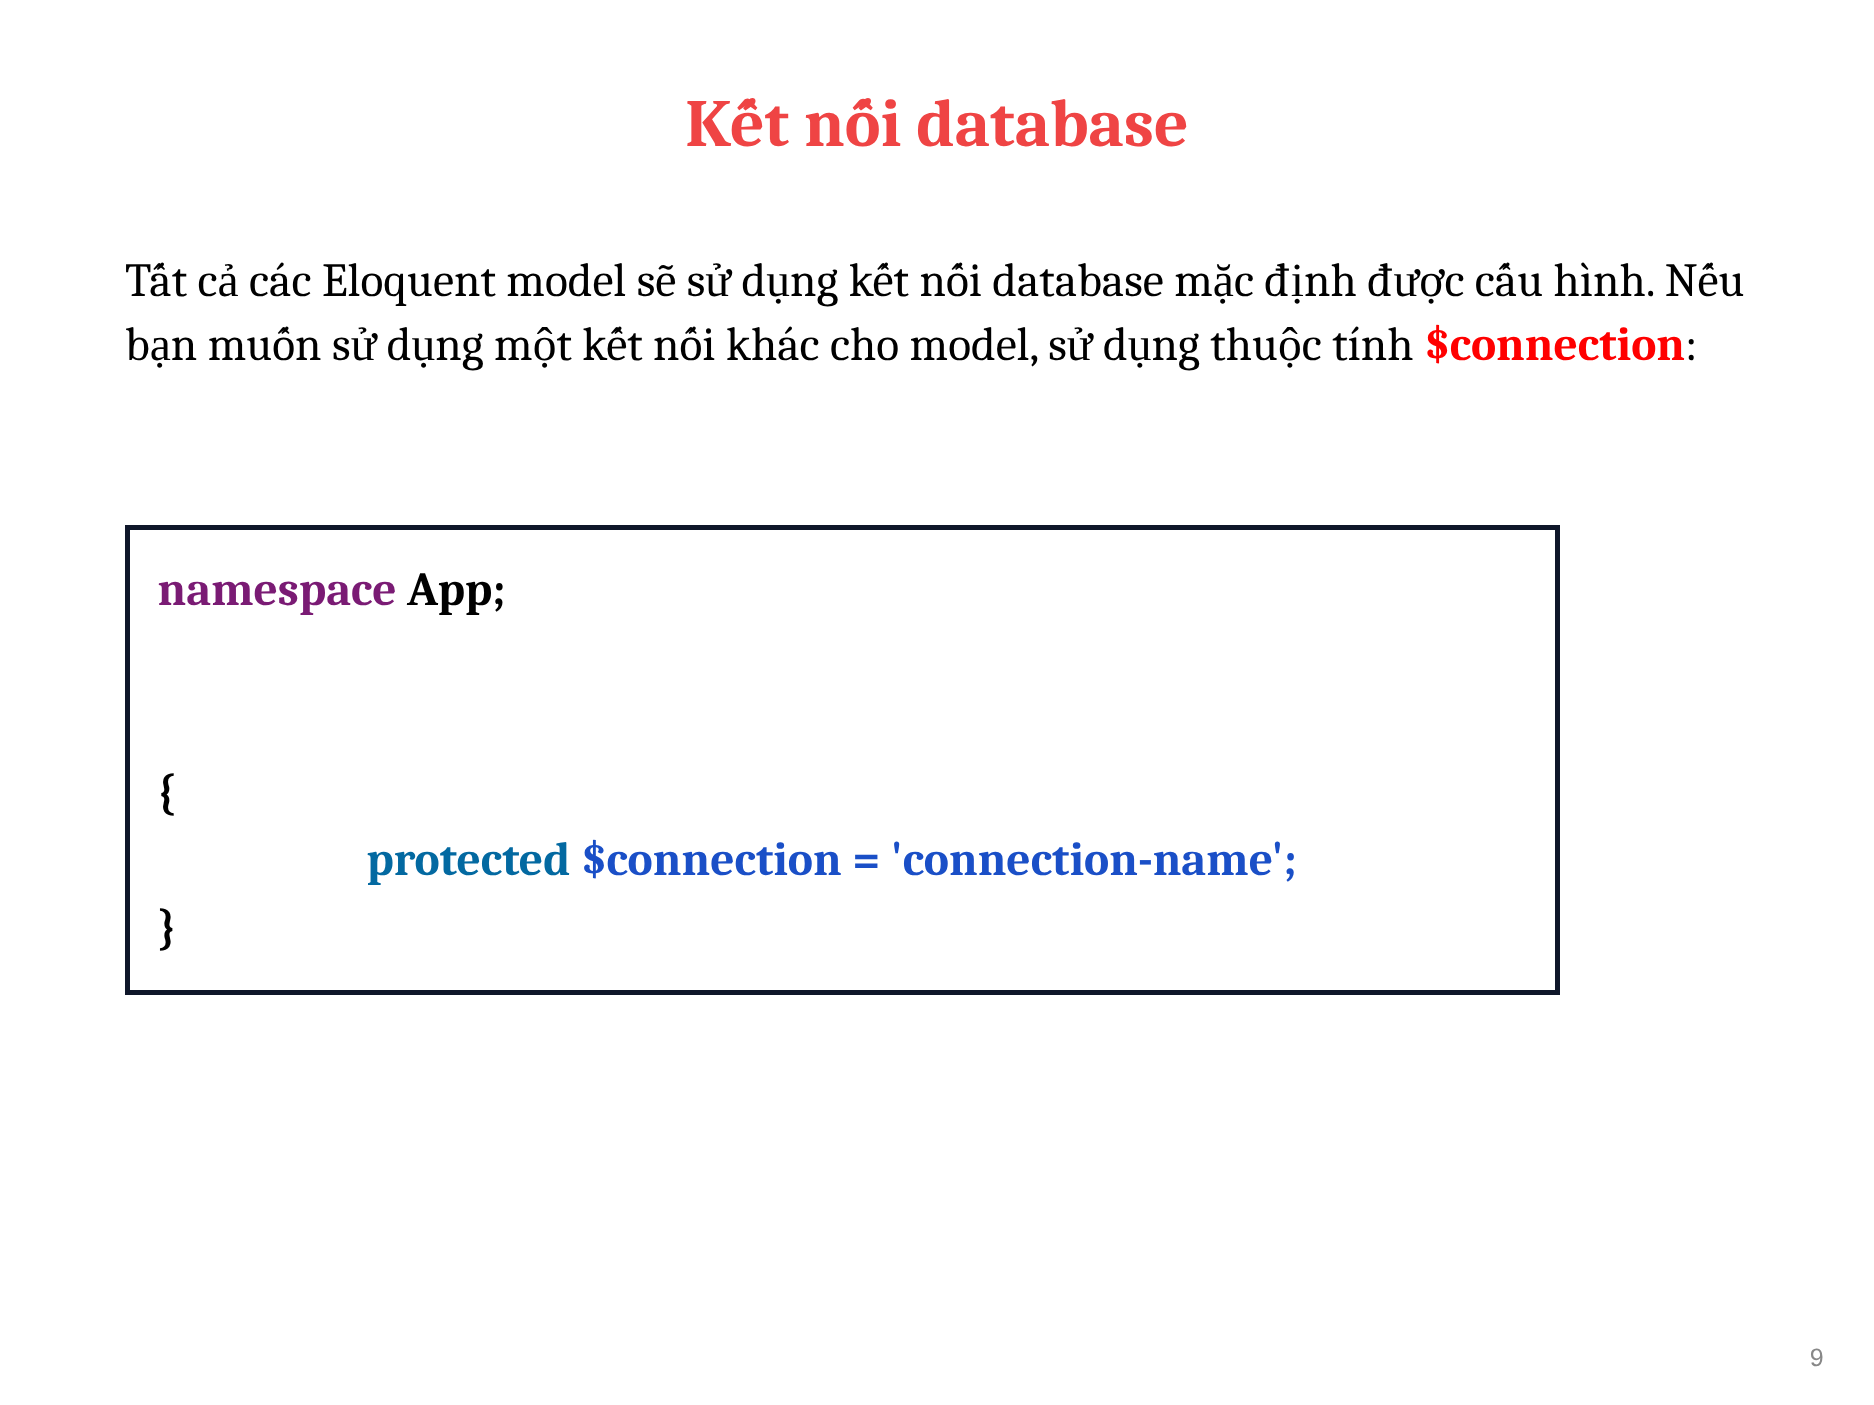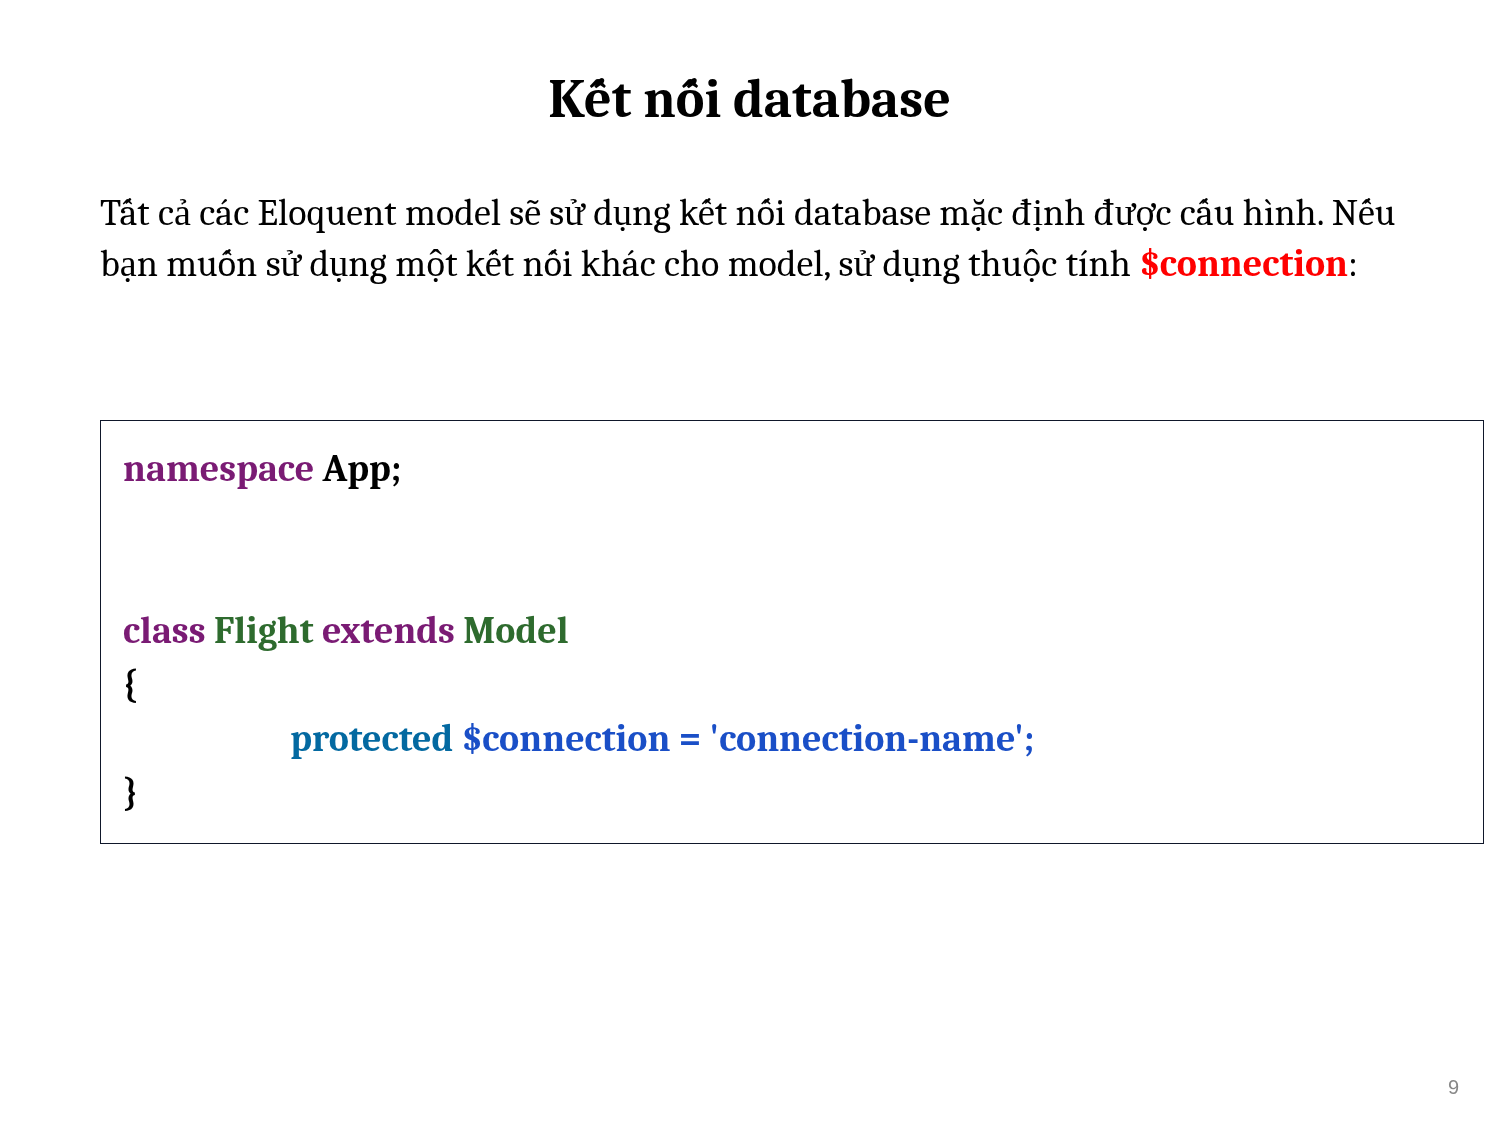--- a/index.html
+++ b/index.html
@@ -16,42 +16,42 @@
     width: 1499px;
     height: 1124px;
     position: relative;
     box-sizing: border-box;
   }
   .title {
     text-align: center;
     font-weight: bold;
     font-size: 54px;
     padding-top: 68px;
-    color: #000000;
+    color: #ef4444;
   }
   .body-text {
     position: absolute;
-    top: 188px;
+    top: 200px;
     left: 100px;
     width: 1310px;
     font-size: 38px;
     line-height: 1.35;
     font-family: Cambria, Georgia, "Times New Roman", serif;
   }
   .kw-red {
     color: #ff0000;
     font-weight: bold;
   }
   .code-box {
     position: absolute;
     top: 420px;
     left: 100px;
-    width: 1384px;
+    width: 1148px;
     box-sizing: border-box;
-    border: 1px solid #0f172a;
+    border: 4px solid #0f172a;
     padding: 22px 22px 22px 22px;
     font-family: Cambria, Georgia, "Times New Roman", serif;
     font-size: 38px;
     font-weight: bold;
     line-height: 1.42;
   }
   .tok-purple { color: #7a1b74; }
   .tok-black  { color: #000000; }
   .tok-green  { color: #2e6b2e; }
   .tok-gold   { color: #0369a1; }
@@ -76,21 +76,20 @@
   <div class="title">Kết nối database</div>
 
   <div class="body-text">
     <span>Tất cả các Eloquent model sẽ sử dụng kết nối database mặc định được cấu hình. Nếu bạn muốn sử dụng một kết nối khác cho model, sử dụng thuộc tính </span><span class="kw-red">$connection</span><span>:</span>
   </div>
 
   <div class="code-box">
     <div class="code-line"><span class="tok-purple">namespace</span><span class="tok-black"> App;</span></div>
     <div class="code-line">&nbsp;</div>
     <div class="code-line">&nbsp;</div>
-    <div class="code-line"><span class="tok-purple">class</span><span class="tok-green"> Flight </span><span class="tok-purple">extends</span><span class="tok-green"> Model</span></div>
     <div class="code-line tok-plain">{</div>
     <div class="code-line"><span class="indent"></span><span class="indent"></span><span class="tok-gold">protected</span><span class="tok-blue"> $connection </span><span class="tok-blue">= </span><span class="tok-blue">'connection-name'</span><span class="tok-blue">;</span></div>
     <div class="code-line tok-plain">}</div>
   </div>
 
   <div class="page-num">9</div>
 
 </div>
 
 </body></html>

